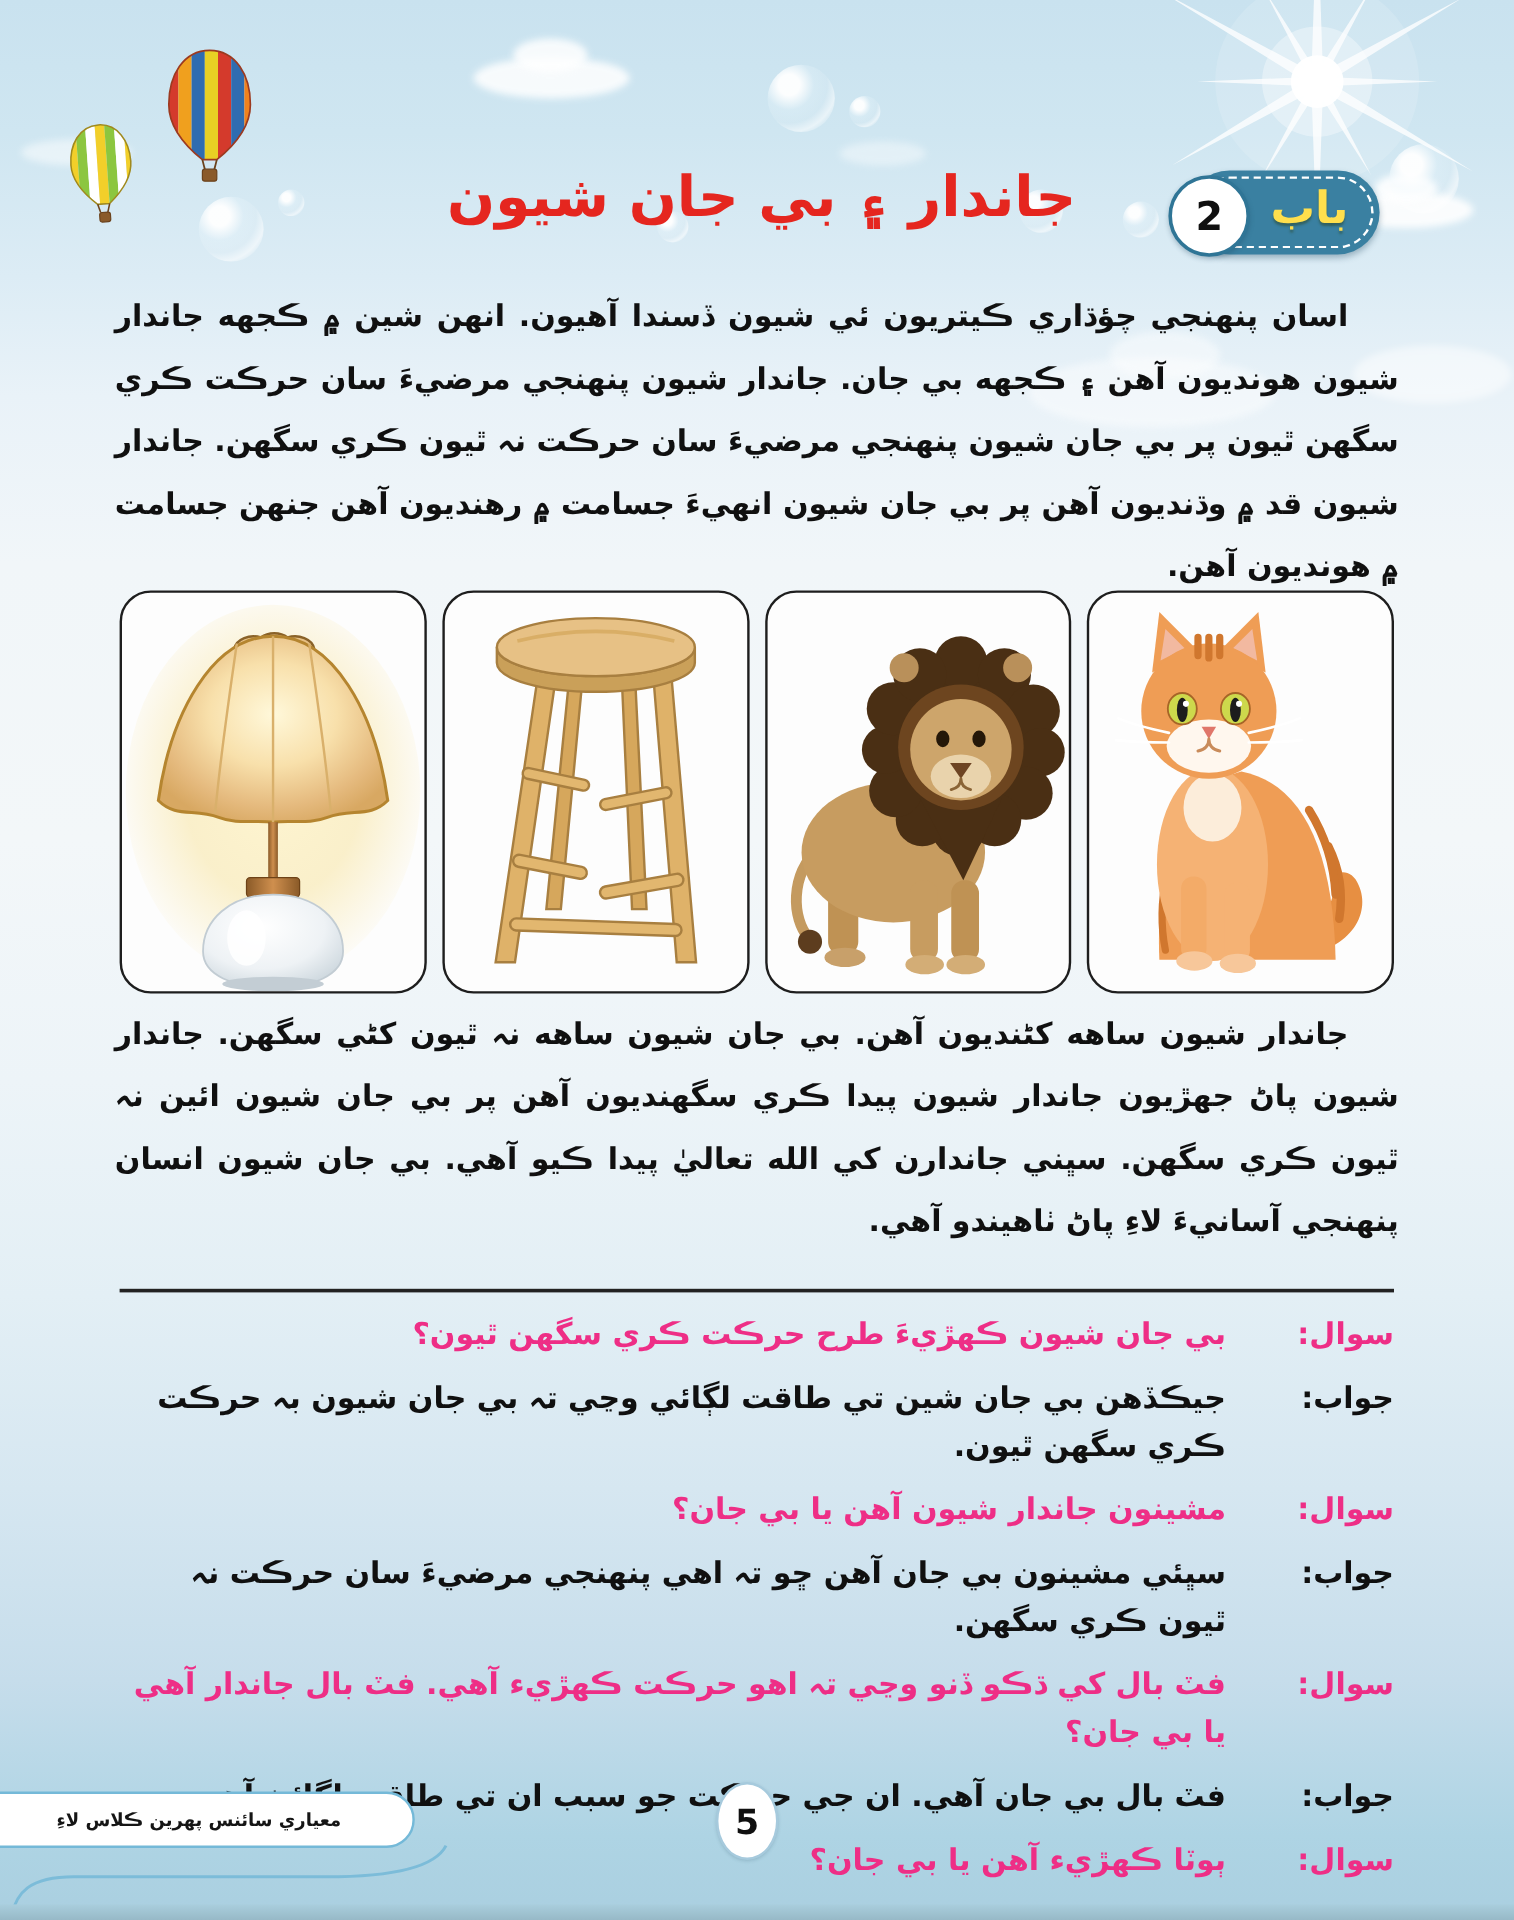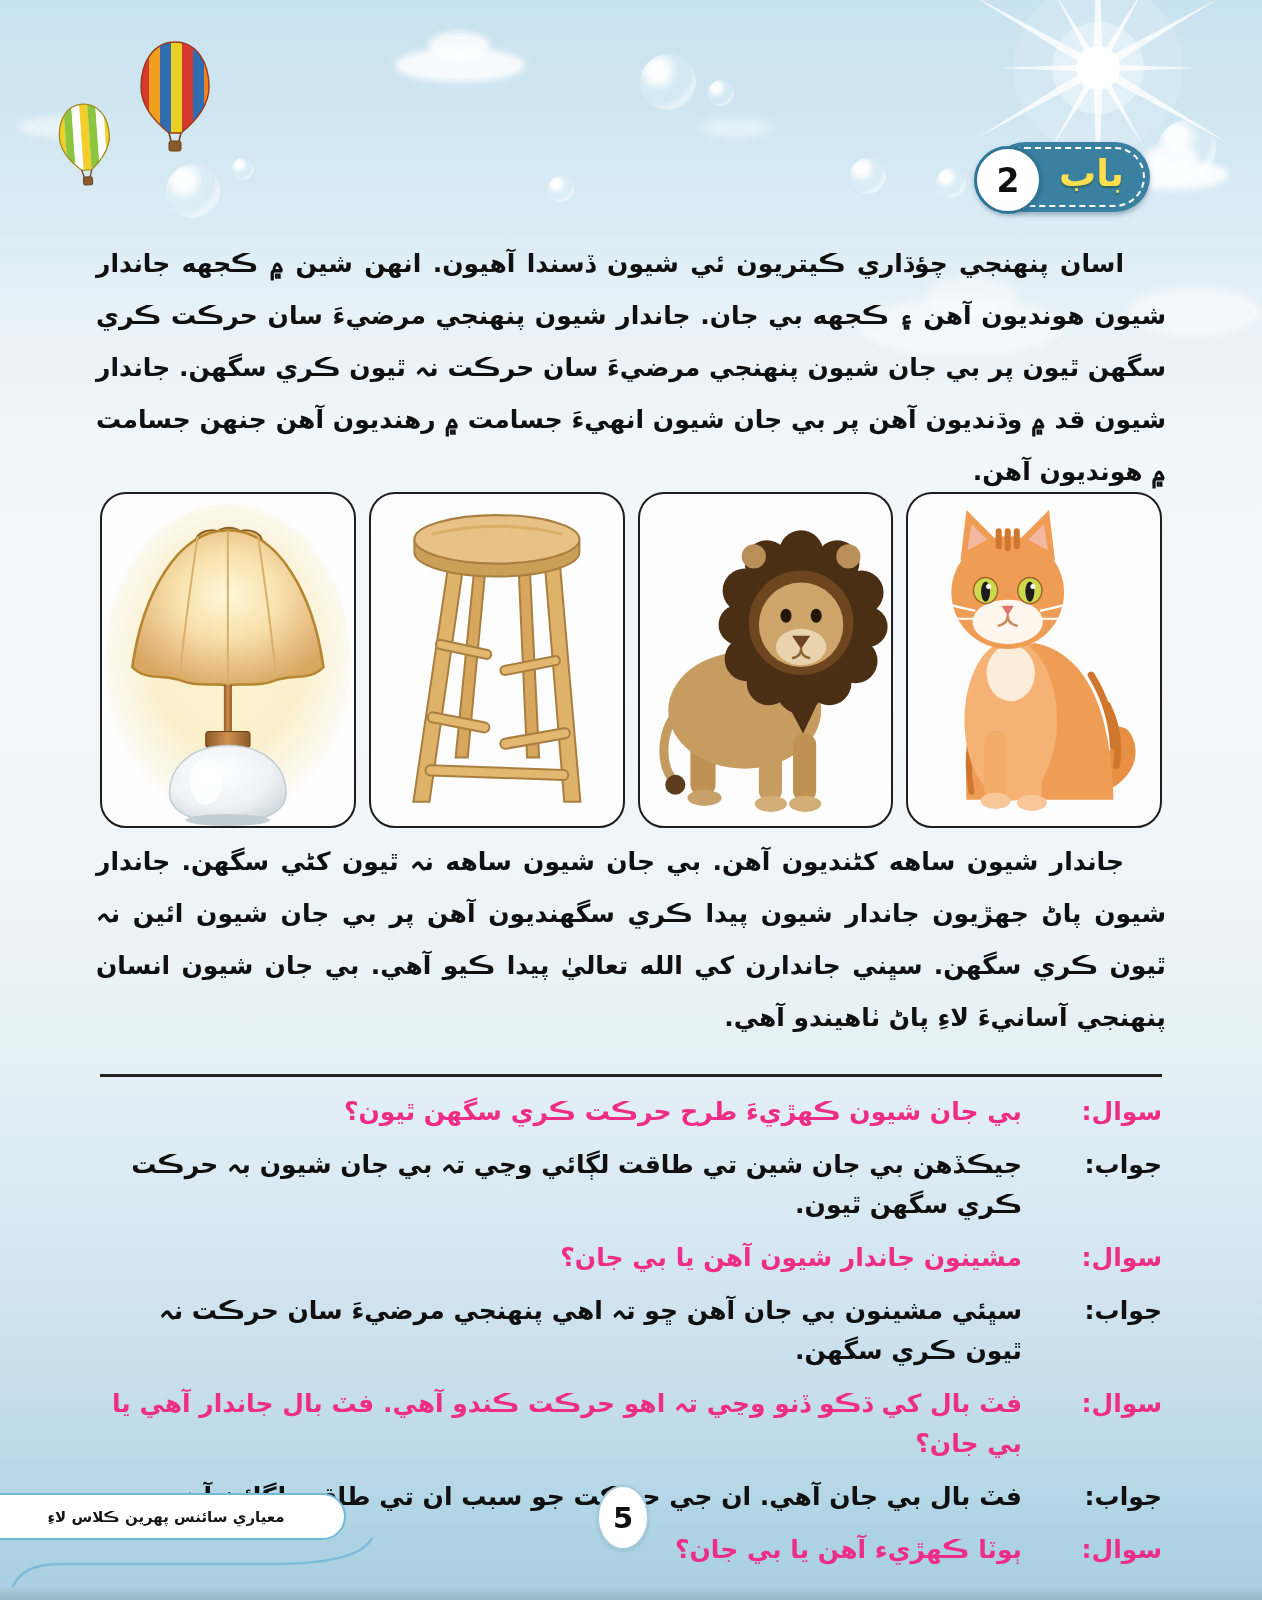--- a/index.html
+++ b/index.html
@@ -152,20 +152,21 @@
     <line x1="32" y1="68" x2="30" y2="75" stroke="#6b421c" stroke-width="1.3"></line>
     <rect x="23" y="75" width="9" height="8" rx="2" fill="#8a5a2a" stroke="#6b421c"></rect>
   </svg>
 
   <div class="chapter-badge">
     <div class="badge-pill"></div>
     <div class="badge-label">باب</div>
     <div class="badge-number">2</div>
   </div>
 
+  <div class="chapter-title">جاندار ۽ بي جان شيون</div>
 
   <div class="para para-1">اسان پنهنجي چؤڌاري ڪيتريون ئي شيون ڏسندا آهيون. انهن شين ۾ ڪجهه جاندار شيون هونديون آهن ۽ ڪجهه بي جان. جاندار شيون پنهنجي مرضيءَ سان حرڪت ڪري سگهن ٿيون پر بي جان شيون پنهنجي مرضيءَ سان حرڪت نہ ٿيون ڪري سگهن. جاندار شيون قد ۾ وڌنديون آهن پر بي جان شيون انهيءَ جسامت ۾ رهنديون آهن جنهن جسامت ۾ هونديون آهن.</div>
 
   <div class="image-row">
 
     <div class="image-card">
       <svg viewBox="0 0 250 330">
         <path d="M168,302 C216,298 234,266 223,242 C217,226 198,229 201,245 C204,259 192,272 162,278 Z" fill="#e78f42"></path>
         <path d="M58,304 C54,216 84,158 126,148 C176,158 202,212 204,304 Z" fill="#ef9d55"></path>
         <path d="M198,210 q14,28 9,60" fill="none" stroke="#d0772e" stroke-width="7" stroke-linecap="round"></path>
@@ -310,21 +311,21 @@
     <div class="qa-row question">
       <span class="qa-label">سوال:</span>
       <span class="qa-text">مشينون جاندار شيون آهن يا بي جان؟</span>
     </div>
     <div class="qa-row answer">
       <span class="qa-label">جواب:</span>
       <span class="qa-text">سڀئي مشينون بي جان آهن ڇو تہ اهي پنهنجي مرضيءَ سان حرڪت نہ ٿيون ڪري سگهن.</span>
     </div>
     <div class="qa-row question">
       <span class="qa-label">سوال:</span>
-      <span class="qa-text">فٽ بال کي ڌڪو ڏنو وڃي تہ اهو حرڪت ڪندو آهي. فٽ بال جاندار آهي يا بي جان؟</span>
+      <span class="qa-text">فٽ بال کي ڌڪو ڏنو وڃي تہ اهو حرڪت ڪهڙيء آهي. فٽ بال جاندار آهي يا بي جان؟</span>
     </div>
     <div class="qa-row answer">
       <span class="qa-label">جواب:</span>
       <span class="qa-text">فٽ بال بي جان آهي. ان جي حرڪت جو سبب ان تي طاقت لڳائڻ آهي.</span>
     </div>
     <div class="qa-row question">
       <span class="qa-label">سوال:</span>
       <span class="qa-text">ٻوٽا ڪهڙيء آهن يا بي جان؟</span>
     </div>
   </div>

